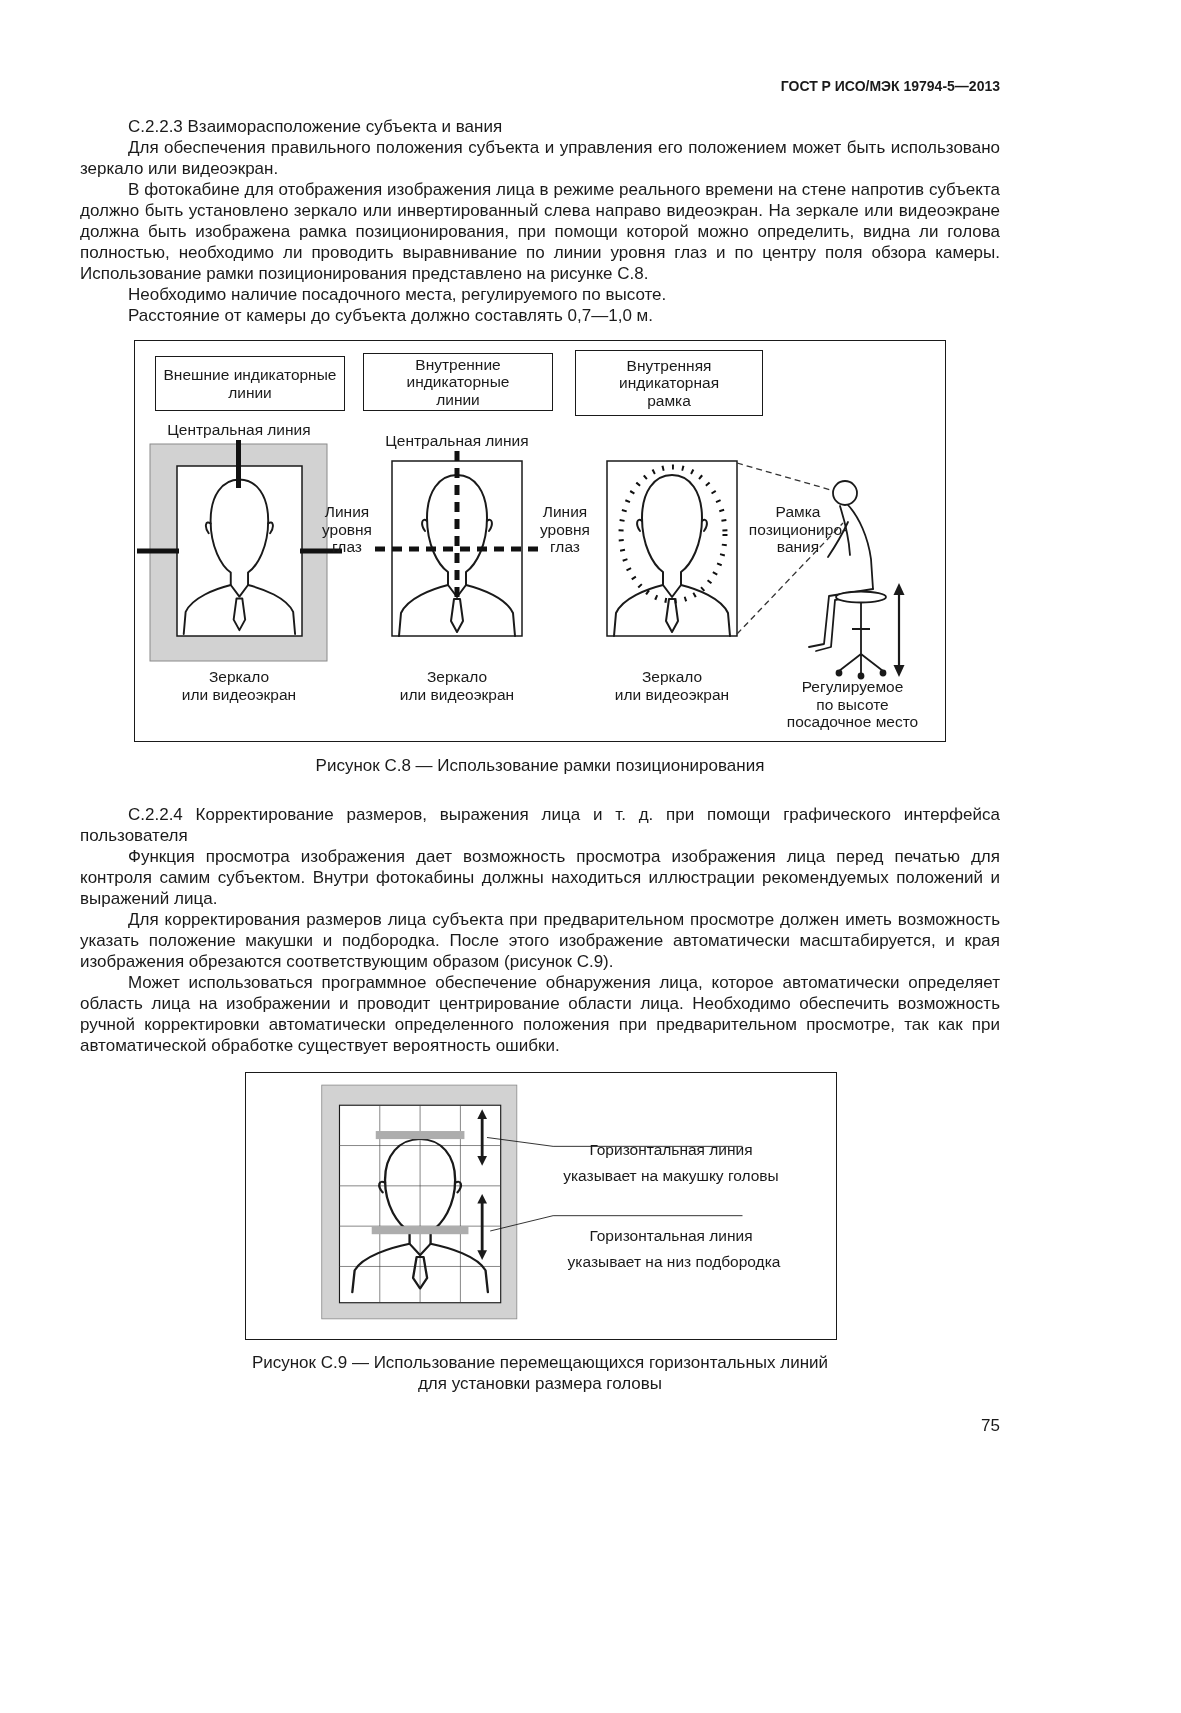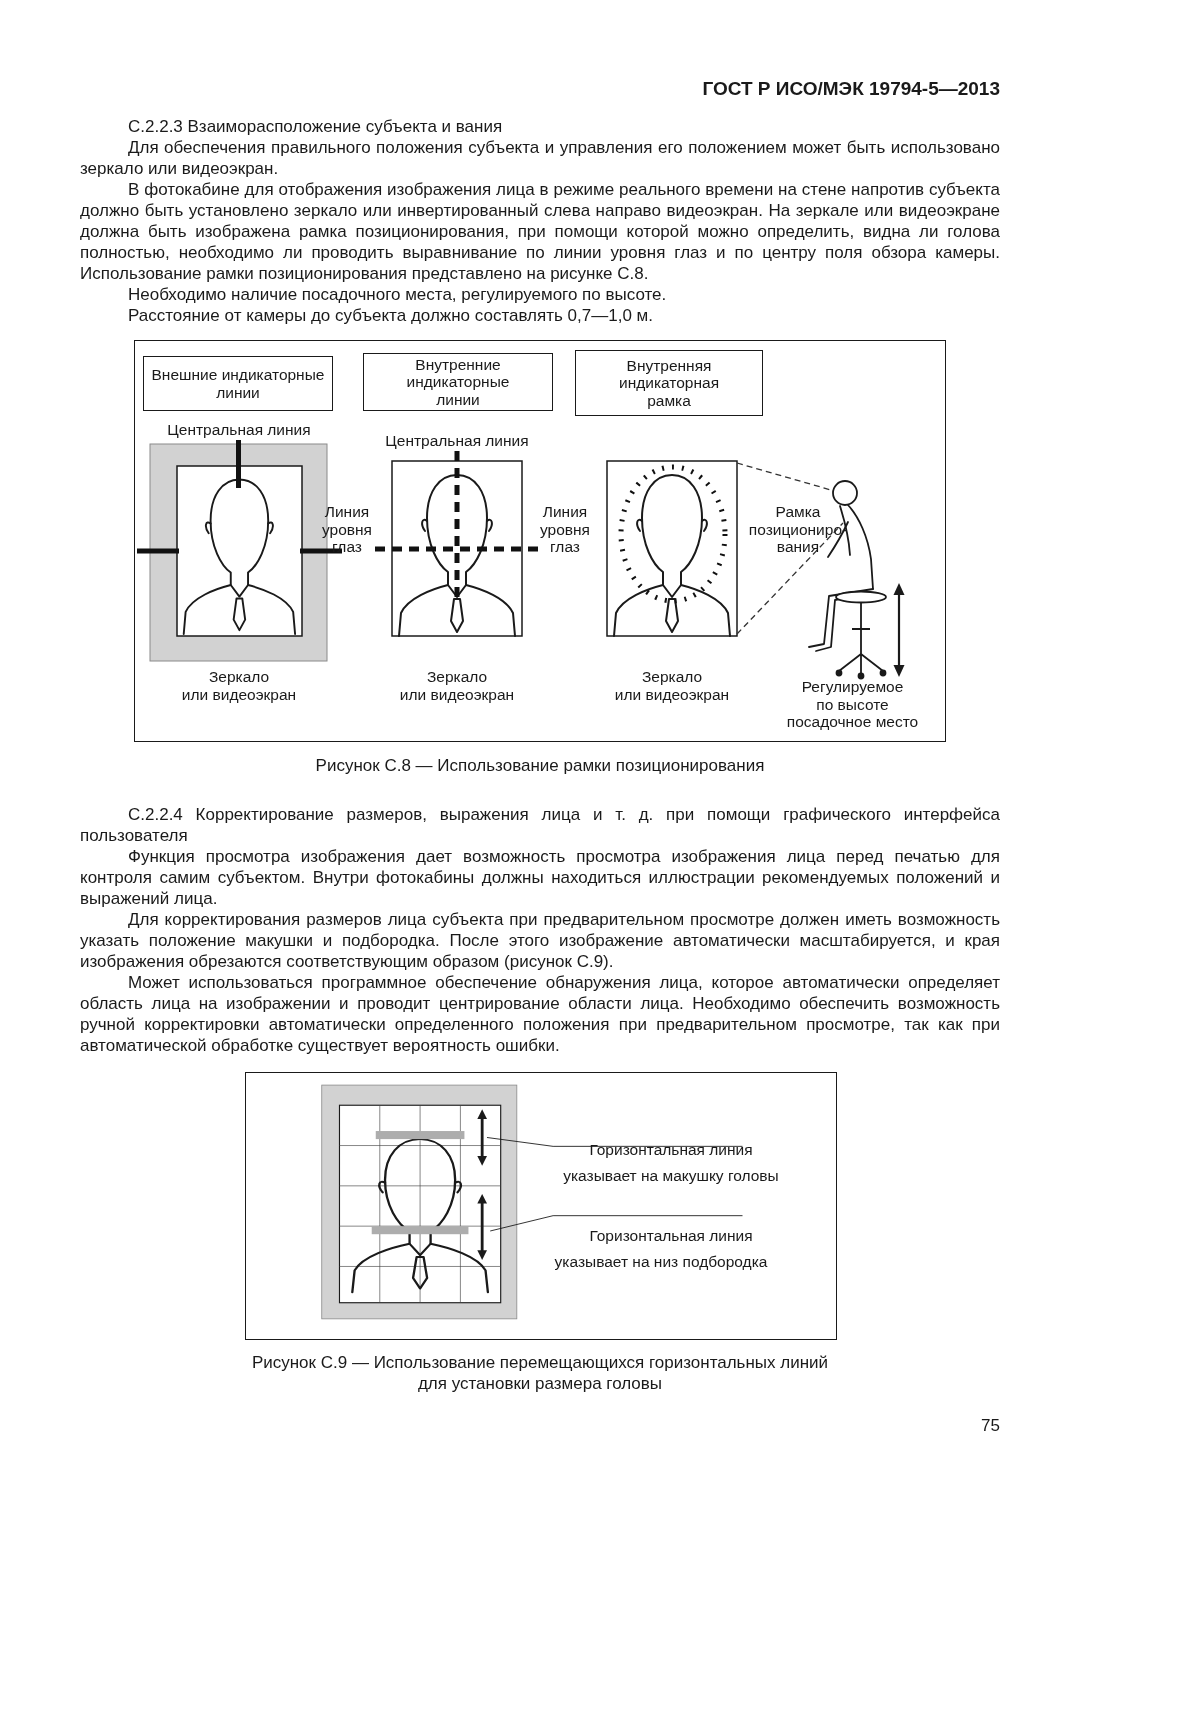--- a/index.html
+++ b/index.html
@@ -2,21 +2,21 @@
 <html><head>
 <meta charset="utf-8">
 <style>
   * { margin:0; padding:0; box-sizing:border-box; }
   html,body { background:#ffffff; }
   body {
     width:1181px; height:1713px; overflow:hidden; position:relative;
     font-family:"Liberation Sans", sans-serif; color:#1a1a1a;
   }
   .content { width:920px; margin-left:80px; padding-top:78px; }
-  .doc-header { text-align:right; font-weight:bold; font-size:19px; margin-bottom:16px; }
+  .doc-header { text-align:right; font-weight:bold; font-size:14px; margin-bottom:22px; }
   p.body { font-size:17px; line-height:21px; text-align:justify; }
   p.indent { text-indent:48px; }
   .fig { position:relative; border:1px solid #1a1a1a; background:#fff; }
   .fig8 { width:812px; height:402px; margin:14px auto 0 auto; }
   .fig9 { width:592px; height:268px; margin:16px 0 0 165px; }
   .fig svg.art { position:absolute; left:0; top:0; width:100%; height:100%; display:block; }
   .flbl { position:absolute; text-align:center; font-size:15.5px; line-height:17.5px; white-space:pre-line; color:#1a1a1a; }
   .fbox { border:1.7px solid #1a1a1a; display:flex; align-items:center; justify-content:center; background:#fff; }
   .cap { text-align:center; font-size:17px; line-height:21px; white-space:pre-line; }
   .cap8 { margin:13px 0 28px 0; }
@@ -92,21 +92,21 @@
         <circle cx="748" cy="332" r="2.5" fill="#1a1a1a"></circle>
         <circle cx="726" cy="335" r="2.5" fill="#1a1a1a"></circle>
       </g>
       <g>
         <line x1="764" y1="252" x2="764" y2="326" stroke="#1a1a1a" stroke-width="2.2"></line>
         <polygon points="764,242 758.5,254 769.5,254" fill="#1a1a1a"></polygon>
         <polygon points="764,336 758.5,324 769.5,324" fill="#1a1a1a"></polygon>
       </g>
     </svg>
 
-    <div class="flbl fbox" style="left:8px;top:15px;width:190px;height:55px">Внешние индикаторные
+    <div class="flbl fbox" style="left:20px;top:15px;width:190px;height:55px">Внешние индикаторные
 линии</div>
     <div class="flbl fbox" style="left:228px;top:12px;width:190px;height:58px">Внутренние
 индикаторные
 линии</div>
     <div class="flbl fbox" style="left:440px;top:9px;width:188px;height:66px">Внутренняя
 индикаторная
 рамка</div>
 
     <div class="flbl" style="left:28px;top:80px;width:152px">Центральная линия</div>
     <div class="flbl" style="left:246px;top:91px;width:152px">Центральная линия</div>
@@ -161,21 +161,21 @@
         <line x1="222" y1="160" x2="222" y2="222" stroke="#1a1a1a" stroke-width="3.5"></line>
         <polygon points="222,150 216,162 228,162"></polygon>
         <polygon points="222,232 216,220 228,220"></polygon>
       </g>
       <path d="M228 80 L310 91 L545 91 M232 196 L310 177 L545 177" stroke="#1a1a1a" stroke-width="1.1" fill="none"></path>
     </svg>
 
     <div class="flbl" style="left:305px;top:68px;width:240px">Горизонтальная линия</div>
     <div class="flbl" style="left:305px;top:94px;width:240px">указывает на макушку головы</div>
     <div class="flbl" style="left:305px;top:154px;width:240px">Горизонтальная линия</div>
-    <div class="flbl" style="left:295px;top:180px;width:240px">указывает на низ подбородка</div>
+    <div class="flbl" style="left:308px;top:180px;width:240px">указывает на низ подбородка</div>
   </div>
 
   <div class="cap cap9">Рисунок С.9 — Использование перемещающихся горизонтальных линий
 для установки размера головы</div>
 
   <div class="pagenum">75</div>
 
 </div>
 
 </body></html>

